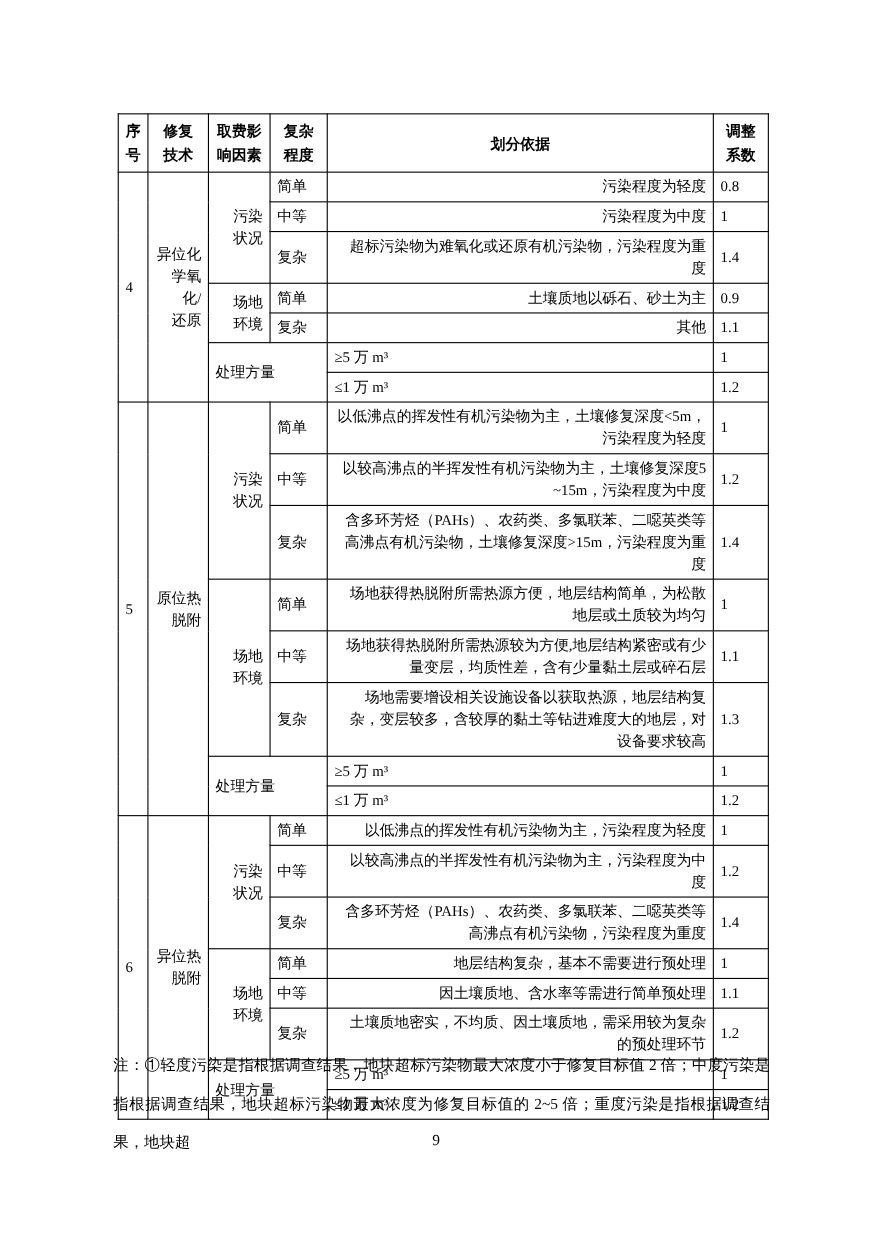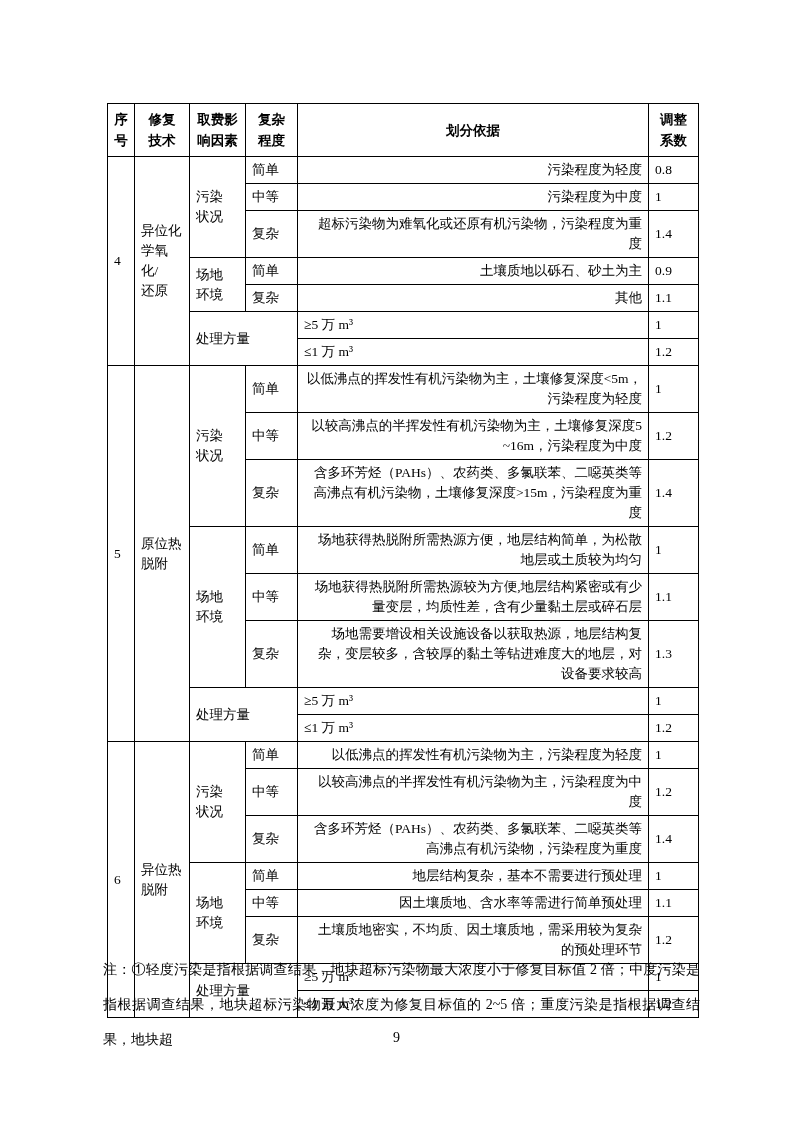--- a/index.html
+++ b/index.html
@@ -31,21 +31,21 @@
     word-break: break-all;
   }
   .coef-table th {
     font-weight: bold;
     text-align: center;
     white-space: pre-line;
     line-height: 21px;
     padding: 5px 2px;
   }
   .coef-table td.c { text-align: left; }
-  .coef-table td.p { text-align: left; white-space: pre-line; }
+  .coef-table td.p { text-align: right; white-space: pre-line; }
   .coef-table td.l { text-align: right; padding-left: 8px; }
   .coef-table td.single { height: 26px; }
   .note {
     position: absolute;
     left: 103px;
     top: 952px;
     width: 597px;
     font-size: 14px;
     line-height: 35px;
     text-align: justify;
@@ -138,21 +138,21 @@
         <td class="p" rowspan="8">原位热
 脱附</td>
         <td class="p" rowspan="3">污染
 状况</td>
         <td class="c">简单</td>
         <td class="l">以低沸点的挥发性有机污染物为主，土壤修复深度&lt;5m，污染程度为轻度</td>
         <td class="c">1</td>
       </tr>
       <tr>
         <td class="c">中等</td>
-        <td class="l">以较高沸点的半挥发性有机污染物为主，土壤修复深度5~16m，污染程度为中度</td>
+        <td class="l">以较高沸点的半挥发性有机污染物为主，土壤修复深度5~15m，污染程度为中度</td>
         <td class="c">1.2</td>
       </tr>
       <tr>
         <td class="c">复杂</td>
         <td class="l">含多环芳烃（PAHs）、农药类、多氯联苯、二噁英类等高沸点有机污染物，土壤修复深度&gt;15m，污染程度为重度</td>
         <td class="c">1.4</td>
       </tr>
       <tr>
         <td class="p" rowspan="3">场地
 环境</td>

